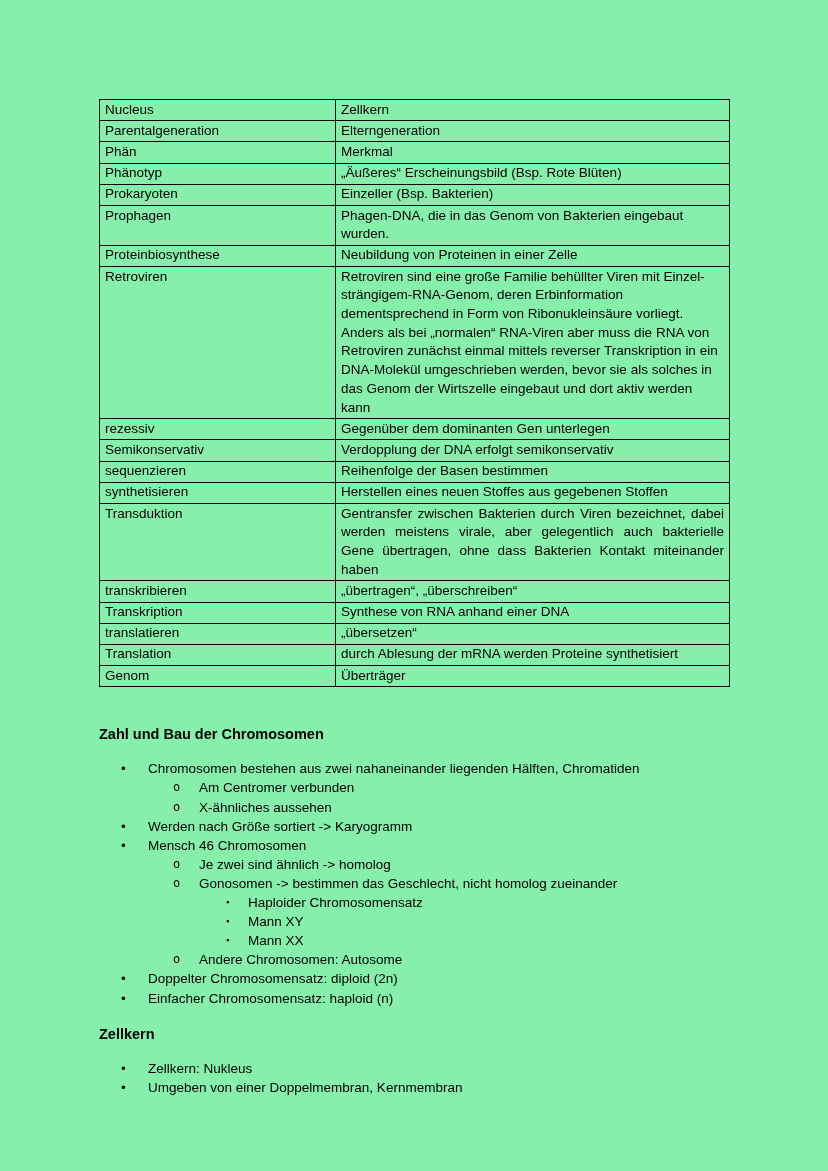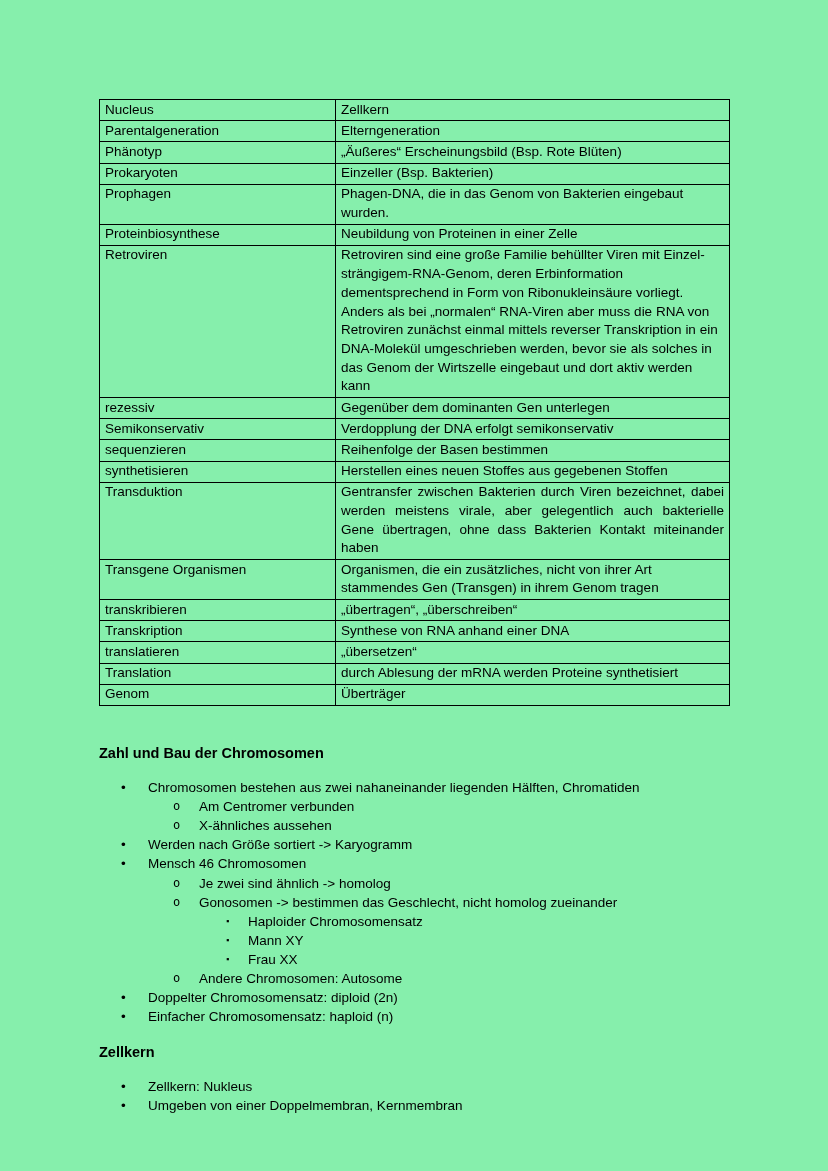--- a/index.html
+++ b/index.html
@@ -62,20 +62,24 @@
       <tbody>
           <tr>
             <td class="term">Nucleus</td>
             <td class="definition">Zellkern</td>
           </tr>
           <tr>
             <td class="term">Parentalgeneration</td>
             <td class="definition">Elterngeneration</td>
           </tr>
           <tr>
+            <td class="term">Phän</td>
+            <td class="definition">Merkmal</td>
+          </tr>
+          <tr>
             <td class="term">Phänotyp</td>
             <td class="definition">„Äußeres“ Erscheinungsbild (Bsp. Rote Blüten)</td>
           </tr>
           <tr>
             <td class="term">Prokaryoten</td>
             <td class="definition">Einzeller (Bsp. Bakterien)</td>
           </tr>
           <tr>
             <td class="term">Prophagen</td>
             <td class="definition">Phagen-DNA, die in das Genom von Bakterien eingebaut wurden.</td>
@@ -102,24 +106,20 @@
           </tr>
           <tr>
             <td class="term">synthetisieren</td>
             <td class="definition">Herstellen eines neuen Stoffes aus gegebenen Stoffen</td>
           </tr>
           <tr>
             <td class="term">Transduktion</td>
             <td class="definition justify">Gentransfer zwischen Bakterien durch Viren bezeichnet, dabei werden meistens virale, aber gelegentlich auch bakterielle Gene übertragen, ohne dass Bakterien Kontakt miteinander haben</td>
           </tr>
           <tr>
-            <td class="term">Transgene Organismen</td>
-            <td class="definition">Organismen, die ein zusätzliches, nicht von ihrer Art stammendes Gen (Transgen) in ihrem Genom tragen</td>
-          </tr>
-          <tr>
             <td class="term">transkribieren</td>
             <td class="definition">„übertragen“, „überschreiben“</td>
           </tr>
           <tr>
             <td class="term">Transkription</td>
             <td class="definition">Synthese von RNA anhand einer DNA</td>
           </tr>
           <tr>
             <td class="term">translatieren</td>
             <td class="definition">„übersetzen“</td>
@@ -139,21 +139,21 @@
         <div class="bullet-list">
           <div class="li l1"><span class="marker">•</span><span>Chromosomen bestehen aus zwei nahaneinander liegenden Hälften, Chromatiden</span></div>
           <div class="li l2"><span class="marker">o</span><span>Am Centromer verbunden</span></div>
           <div class="li l2"><span class="marker">o</span><span>X-ähnliches aussehen</span></div>
           <div class="li l1"><span class="marker">•</span><span>Werden nach Größe sortiert -&gt; Karyogramm</span></div>
           <div class="li l1"><span class="marker">•</span><span>Mensch 46 Chromosomen</span></div>
           <div class="li l2"><span class="marker">o</span><span>Je zwei sind ähnlich -&gt; homolog</span></div>
           <div class="li l2"><span class="marker">o</span><span>Gonosomen -&gt; bestimmen das Geschlecht, nicht homolog zueinander</span></div>
           <div class="li l3"><span class="marker">▪</span><span>Haploider Chromosomensatz</span></div>
           <div class="li l3"><span class="marker">▪</span><span>Mann XY</span></div>
-          <div class="li l3"><span class="marker">▪</span><span>Frau XX</span></div>
+          <div class="li l3"><span class="marker">▪</span><span>Mann XX</span></div>
           <div class="li l2"><span class="marker">o</span><span>Andere Chromosomen: Autosome</span></div>
           <div class="li l1"><span class="marker">•</span><span>Doppelter Chromosomensatz: diploid (2n)</span></div>
           <div class="li l1"><span class="marker">•</span><span>Einfacher Chromosomensatz: haploid (n)</span></div>
         </div>
         <h2 class="section-heading">Zellkern</h2>
         <div class="bullet-list">
           <div class="li l1"><span class="marker">•</span><span>Zellkern: Nukleus</span></div>
           <div class="li l1"><span class="marker">•</span><span>Umgeben von einer Doppelmembran, Kernmembran</span></div>
         </div>
       </div>

